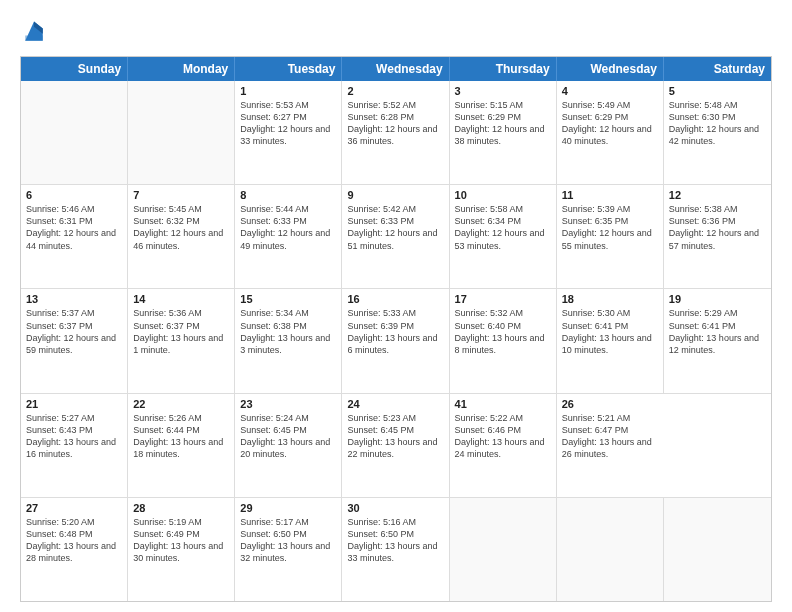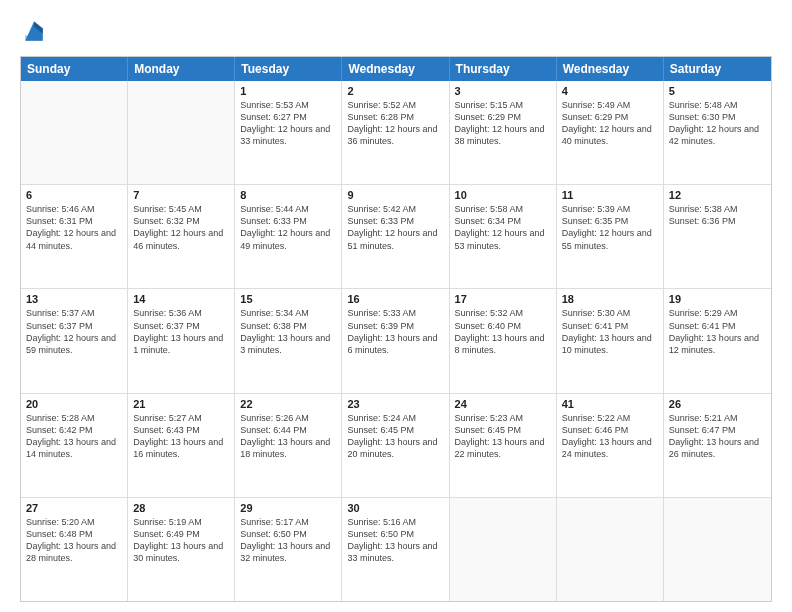--- a/index.html
+++ b/index.html
@@ -59,21 +59,21 @@
     .cal-header-row {
       display: grid;
       grid-template-columns: repeat(7, 1fr);
       background: #2878c3;
     }
     .cal-header-cell {
       color: #fff;
       font-size: 12px;
       font-weight: bold;
       padding: 5px 6px;
-      text-align: left;
+      text-align: right;
       border-right: 1px solid #4a90d4;
     }
     .cal-header-cell:last-child { border-right: none; }
     .cal-body {
       flex: 1;
       display: flex;
       flex-direction: column;
     }
     .cal-row {
       display: grid;
@@ -205,20 +205,21 @@
           <div class="cal-cell">
             <div class="day-num">11</div>
             <div class="cell-line">Sunrise: 5:39 AM</div>
             <div class="cell-line">Sunset: 6:35 PM</div>
             <div class="cell-line">Daylight: 12 hours and 55 minutes.</div>
           </div>
           <div class="cal-cell">
             <div class="day-num">12</div>
             <div class="cell-line">Sunrise: 5:38 AM</div>
             <div class="cell-line">Sunset: 6:36 PM</div>
+            <div class="cell-line">Daylight: 12 hours and 57 minutes.</div>
           </div>
         </div>
         <div class="cal-row">
           <div class="cal-cell">
             <div class="day-num">13</div>
             <div class="cell-line">Sunrise: 5:37 AM</div>
             <div class="cell-line">Sunset: 6:37 PM</div>
             <div class="cell-line">Daylight: 12 hours and 59 minutes.</div>
           </div>
           <div class="cal-cell">
@@ -252,26 +253,20 @@
             <div class="cell-line">Daylight: 13 hours and 10 minutes.</div>
           </div>
           <div class="cal-cell">
             <div class="day-num">19</div>
             <div class="cell-line">Sunrise: 5:29 AM</div>
             <div class="cell-line">Sunset: 6:41 PM</div>
             <div class="cell-line">Daylight: 13 hours and 12 minutes.</div>
           </div>
         </div>
         <div class="cal-row">
-          <div class="cal-cell">
-            <div class="day-num">20</div>
-            <div class="cell-line">Sunrise: 5:28 AM</div>
-            <div class="cell-line">Sunset: 6:42 PM</div>
-            <div class="cell-line">Daylight: 13 hours and 14 minutes.</div>
-          </div>
           <div class="cal-cell">
             <div class="day-num">21</div>
             <div class="cell-line">Sunrise: 5:27 AM</div>
             <div class="cell-line">Sunset: 6:43 PM</div>
             <div class="cell-line">Daylight: 13 hours and 16 minutes.</div>
           </div>
           <div class="cal-cell">
             <div class="day-num">22</div>
             <div class="cell-line">Sunrise: 5:26 AM</div>
             <div class="cell-line">Sunset: 6:44 PM</div>

